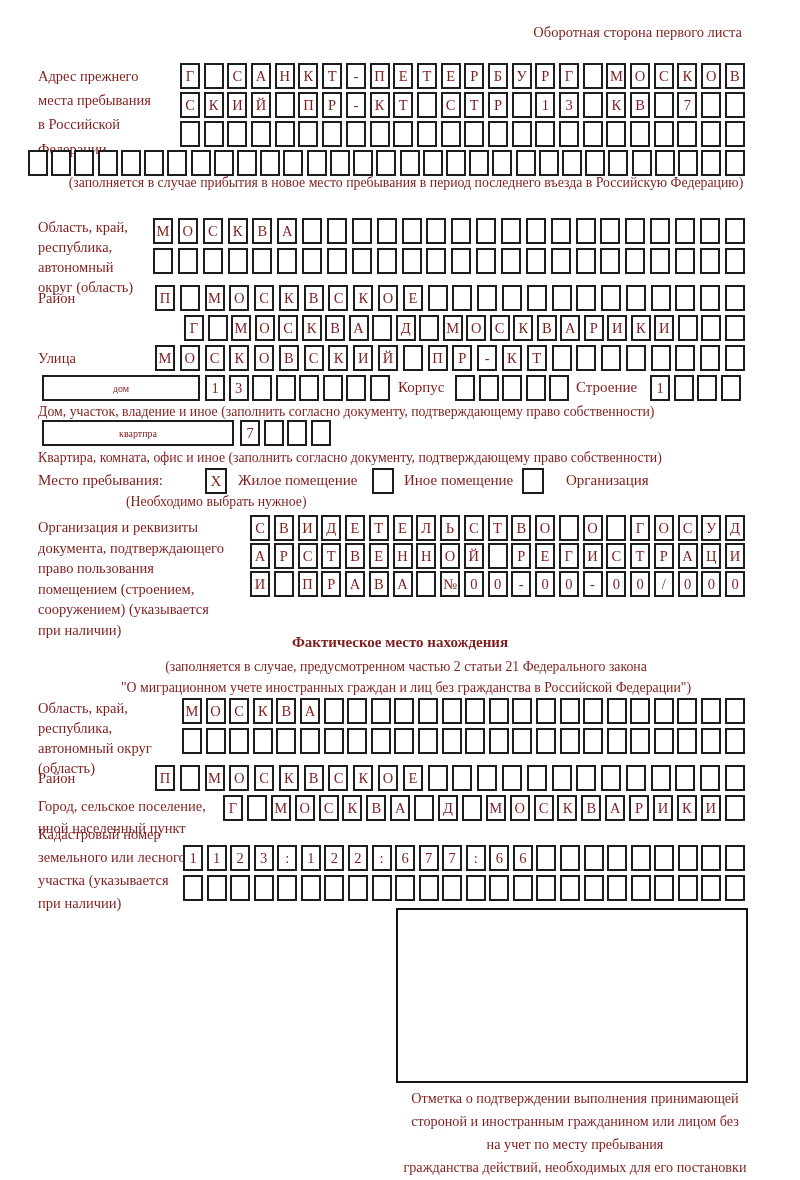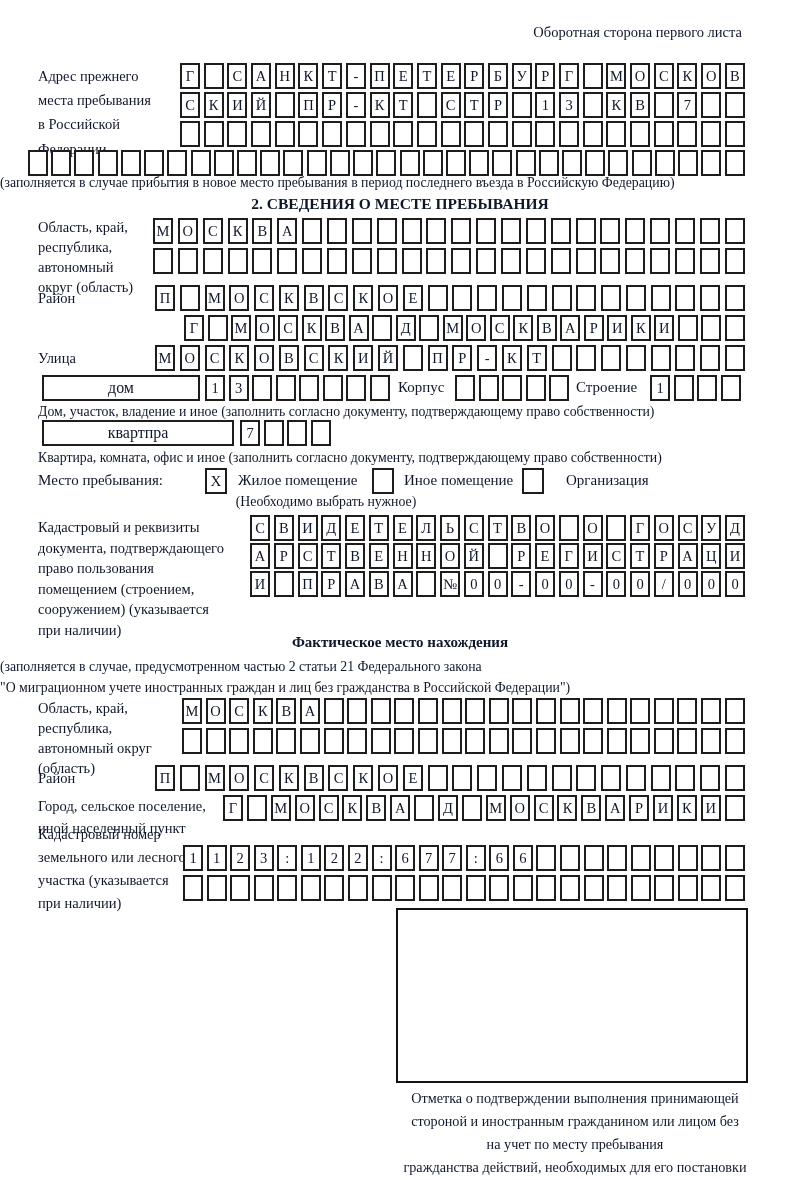--- a/index.html
+++ b/index.html
@@ -1,30 +1,30 @@
 <!DOCTYPE html>
 <html><head>
 <meta charset="utf-8">
 <style>
   html,body{margin:0;padding:0;background:#fff}
-  .page{position:relative;width:800px;height:1180px;background:#fff;color:#0f172a;
+  .page{position:relative;width:800px;height:1180px;background:#fff;color:#7f1d1d;
         font-family:"Liberation Serif","DejaVu Serif",serif;overflow:hidden}
   
   .row{position:absolute;display:flex;justify-content:space-between;height:26px}
   .row.grouped{justify-content:flex-start;gap:3.5px}
   .cell{box-sizing:border-box;flex:0 0 20px;width:20px;height:26px;border:2px solid #1d1d1d;
         display:flex;align-items:center;justify-content:center;font-size:14.5px;line-height:1;
         background:#fff}
   
   .label{position:absolute;font-size:14.5px;line-height:20px;white-space:nowrap}
   .note{position:absolute;font-size:13.8px;line-height:17px}
-  .center{left:0;right:0;}
+  .center{left:12px;right:0;text-align:center}
   .title{position:absolute;left:0;right:0;text-align:center;font-weight:bold;font-size:15.5px}
   .wide-box{position:absolute;box-sizing:border-box;height:26px;border:2px solid #1d1d1d;
-        display:flex;align-items:center;justify-content:center;font-size:16px}
+        display:flex;align-items:center;justify-content:center;font-size:10px}
   .chk{position:absolute;box-sizing:border-box;width:22px;height:26px;border:2px solid #1d1d1d;
         display:flex;align-items:center;justify-content:center;font-size:15px}
   .inline-label{position:absolute;font-size:15px;white-space:nowrap}
 
   #header-note{position:absolute;top:24px;right:58px;font-size:14.5px}
 
   #prev-label{left:38px;top:64px;line-height:24.2px}
   #prev-r1{top:63px;left:180px;width:565px}
   #prev-r2{top:92px;left:180px;width:565px}
   #prev-r3{top:121px;left:180px;width:565px}
@@ -55,21 +55,21 @@
   #apt-cells{top:420px;left:240px}
   #apt-note{left:38px;top:449px}
 
   #stay-label{left:38px;top:472px}
   #chk1{left:205px;top:468px}
   #opt1{left:238px;top:472px}
   #chk2{left:372px;top:468px}
   #opt2{left:404px;top:472px}
   #chk3{left:522px;top:468px}
   #opt3{left:566px;top:472px}
-  #stay-note{top:493px;left:126px;width:400px;text-align:center}
+  #stay-note{top:493px;left:126px;width:400px;}
 
   #doc-label{left:38px;top:517px;line-height:20.5px}
   #doc-r1{top:515px;left:250px;width:495px}
   #doc-r2{top:543px;left:250px;width:495px}
   #doc-r3{top:571px;left:250px;width:495px}
 
   #actual-title{top:634px;font-size:15px}
   #actual-note{top:657px;line-height:20.5px}
 
   #reg2-label{left:38px;top:698px;line-height:20px}
@@ -207,21 +207,20 @@
       <span class="cell"></span>
       <span class="cell"></span>
       <span class="cell"></span>
       <span class="cell"></span>
       <span class="cell"></span>
       <span class="cell"></span>
       <span class="cell"></span>
     </div>
   <div id="note-prev" class="note center">(заполняется в случае прибытия в новое место пребывания в период последнего въезда в Российскую Федерацию)</div>
 
-  <div id="s2-title" class="title">2. СВЕДЕНИЯ О МЕСТЕ ПРЕБЫВАНИЯ</div>
 
   <div id="reg1-label" class="label">
       <div class="line">Область, край,</div>
       <div class="line">республика,</div>
       <div class="line">автономный</div>
       <div class="line">округ (область)</div>
     </div>
   <div id="reg1-r1" class="row">
       <span class="cell">М</span>
       <span class="cell">О</span>
@@ -398,21 +397,21 @@
   <div id="stay-label" class="inline-label">Место пребывания:</div>
   <div id="chk1" class="chk">X</div>
   <div id="opt1" class="inline-label">Жилое помещение</div>
   <div id="chk2" class="chk"></div>
   <div id="opt2" class="inline-label">Иное помещение</div>
   <div id="chk3" class="chk"></div>
   <div id="opt3" class="inline-label">Организация</div>
   <div id="stay-note" class="note">(Необходимо выбрать нужное)</div>
 
   <div id="doc-label" class="label">
-      <div class="line">Кадастровый и реквизиты</div>
+      <div class="line">Организация и реквизиты</div>
       <div class="line">документа, подтверждающего</div>
       <div class="line">право пользования</div>
       <div class="line">помещением (строением,</div>
       <div class="line">сооружением) (указывается</div>
       <div class="line">при наличии)</div>
     </div>
   <div id="doc-r1" class="row">
       <span class="cell">С</span>
       <span class="cell">В</span>
       <span class="cell">И</span>

